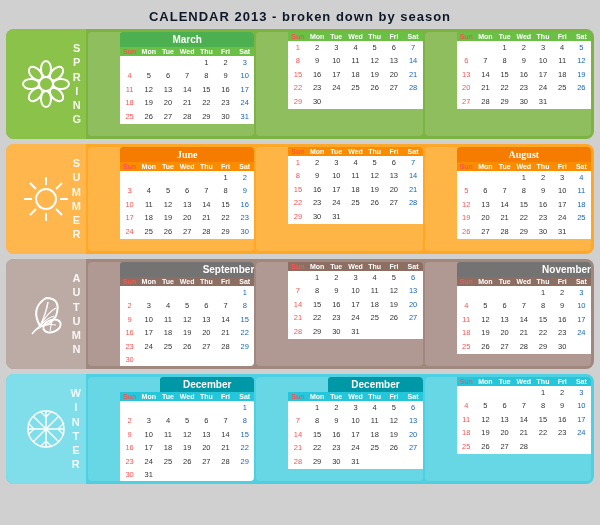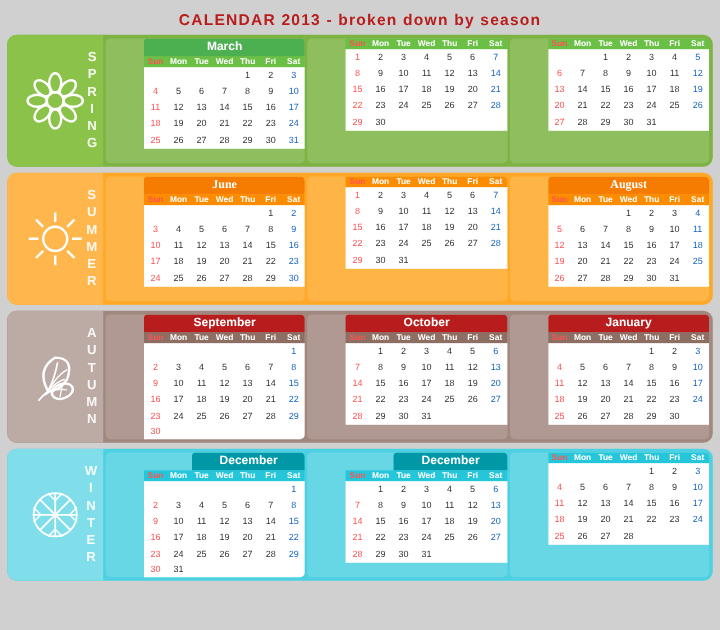--- a/index.html
+++ b/index.html
@@ -1,39 +1,39 @@
 <!DOCTYPE html>
 <html><head>
   <meta charset="utf-8">
   <style>
     * { box-sizing: border-box; margin: 0; padding: 0; }
     body { width: 600px; height: 525px; font-family: Arial, sans-serif; background: #e8e8e8; overflow: hidden; }
 
     .page { width: 600px; height: 525px; background: #d0d0d0; padding: 6px; }
 
-    .title { text-align: center; font-size: 13px; font-weight: bold; color: #b91c1c; padding: 3px 0 5px; letter-spacing: 1px; }
+    .title { text-align: center; font-size: 13px; font-weight: bold; color: #0f172a; padding: 3px 0 5px; letter-spacing: 1px; }
 
     .season-row { display: flex; border-radius: 8px; overflow: hidden; margin-bottom: 5px; height: 110px; }
 
     
     .season-row.spring { background: #7cb342; }
     .season-row.spring .season-icon-panel { background: #8bc34a; }
     .season-row.spring .month-header { background: #4caf50; }
     .season-row.spring .day-header { color: #fff; background: #6abf45; }
 
     
     .season-row.summer { background: #ffa726; }
     .season-row.summer .season-icon-panel { background: #ffb74d; }
     .season-row.summer .month-header { background: #f57c00; font-family: Liberation Serif, serif; }
     .season-row.summer .day-header { color: #fff; background: #fb8c00; }
 
     
     .season-row.autumn { background: #a1887f; }
     .season-row.autumn .season-icon-panel { background: #bcaaa4; }
-    .season-row.autumn .month-header { background: #b91c1c; }
+    .season-row.autumn .month-header { background: #737373; text-align: right; }
     .season-row.autumn .day-header { color: #fff; background: #8d6e63; }
 
     
     .season-row.winter { background: #4dd0e1; }
     .season-row.winter .season-icon-panel { background: #80deea; }
     .season-row.winter .month-header { background: #0097a7; margin-left: 40px; }
     .season-row.winter .day-header { color: #fff; background: #26c6da; }
 
     .season-icon-panel {
       width: 80px;
@@ -521,21 +521,20 @@
               <div class="cal-cell normal">24</div>
               <div class="cal-cell normal">25</div>
               <div class="cal-cell normal">26</div>
               <div class="cal-cell normal">27</div>
               <div class="cal-cell normal">28</div>
               <div class="cal-cell sat">29</div>
               <div class="cal-cell sun">30</div>
             </div>
           </div>
           <div class="month-cal">
-            <div class="month-header">October</div>
             <div class="day-header">
               <span class="sun">Sun</span>
               <span class="">Mon</span>
               <span class="">Tue</span>
               <span class="">Wed</span>
               <span class="">Thu</span>
               <span class="">Fri</span>
               <span class="">Sat</span>
             </div>
             <div class="cal-grid">
@@ -567,21 +566,21 @@
               <div class="cal-cell normal">25</div>
               <div class="cal-cell normal">26</div>
               <div class="cal-cell sat">27</div>
               <div class="cal-cell sun">28</div>
               <div class="cal-cell normal">29</div>
               <div class="cal-cell normal">30</div>
               <div class="cal-cell normal">31</div>
             </div>
           </div>
           <div class="month-cal">
-            <div class="month-header">January</div>
+            <div class="month-header">November</div>
             <div class="day-header">
               <span class="sun">Sun</span>
               <span class="">Mon</span>
               <span class="">Tue</span>
               <span class="">Wed</span>
               <span class="">Thu</span>
               <span class="">Fri</span>
               <span class="">Sat</span>
             </div>
             <div class="cal-grid">

